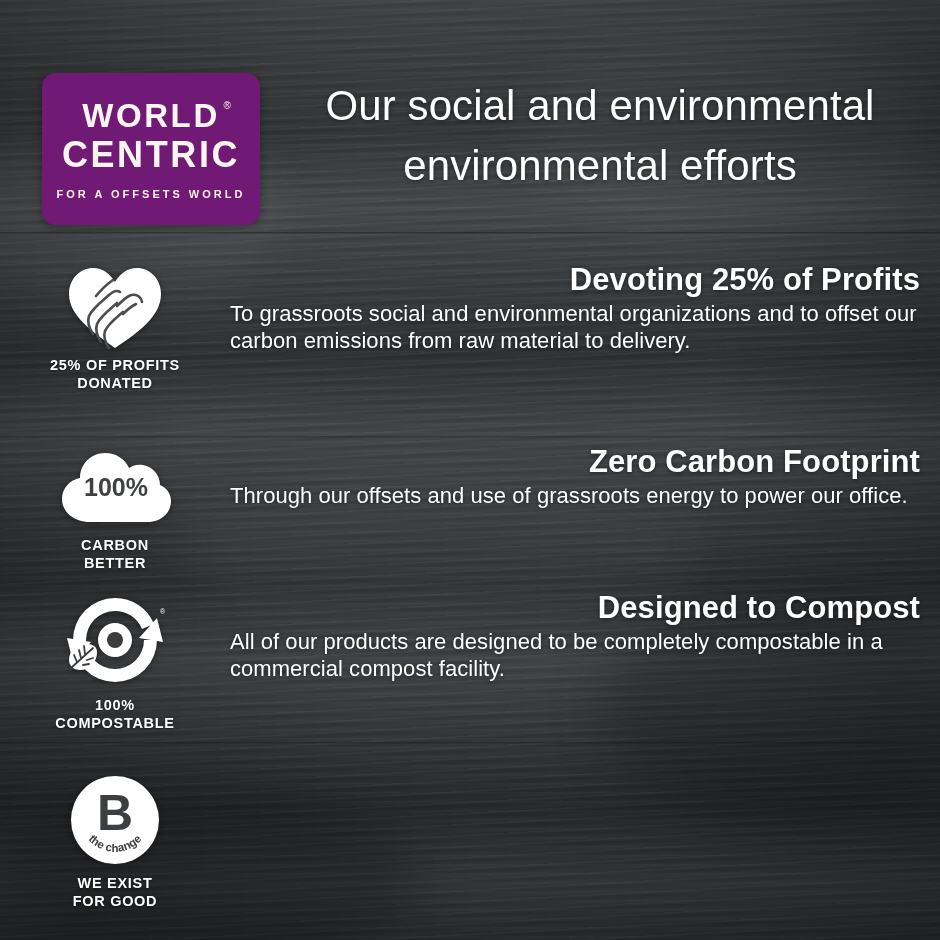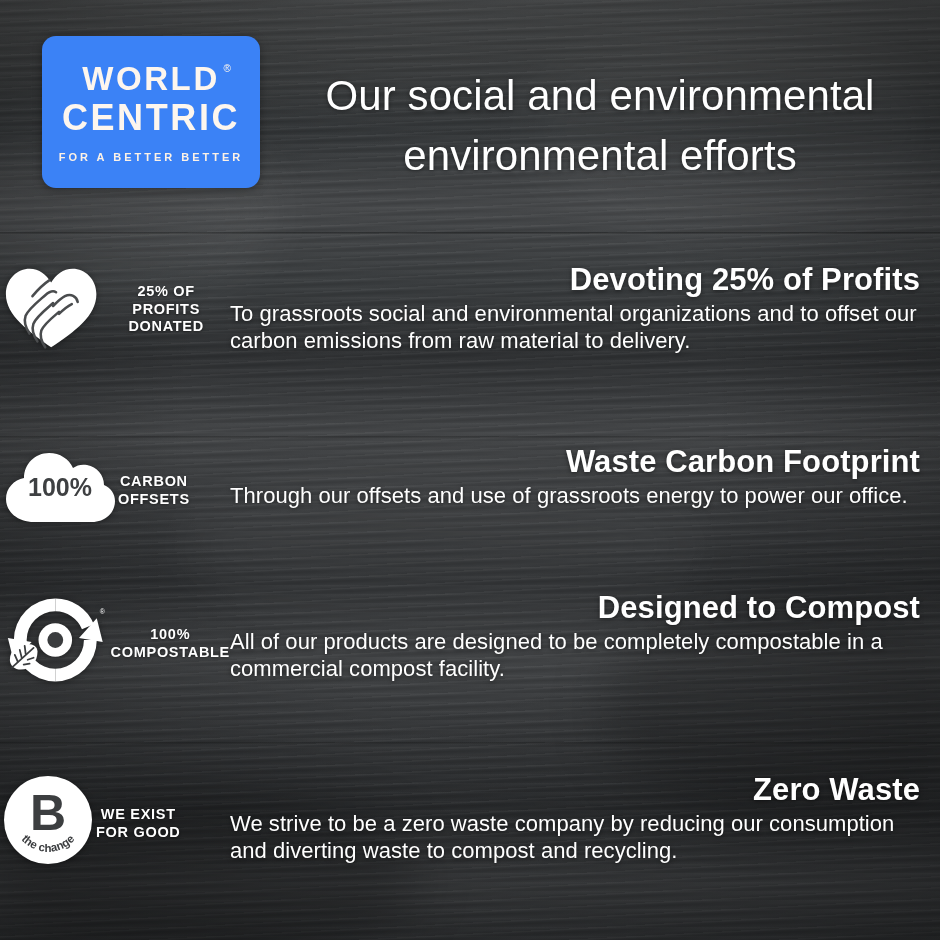--- a/index.html
+++ b/index.html
@@ -112,21 +112,21 @@
     color: #fdf2e6;
     font-size: 11px;
     font-weight: bold;
     letter-spacing: 3.0px;
     white-space: nowrap;
   }
 
   .headline {
     position: absolute;
     left: 275px;
-    top: 66px;
+    top: 76px;
     width: 650px;
     text-align: center;
     color: #ffffff;
     font-size: 42px;
     line-height: 1.42;
     letter-spacing: 0.1px;
     text-shadow: 0 1px 4px rgba(0,0,0,0.45);
   }
 
   
@@ -134,21 +134,21 @@
     position: absolute;
     left: 0;
     width: 940px;
     display: flex;
     align-items: flex-start;
   }
   .icon-col {
     width: 230px;
     flex: 0 0 230px;
     display: flex;
-    flex-direction: row;
+    flex-direction: column;
     align-items: center;
   }
   .icon-art {
     display: block;
     filter: drop-shadow(0 1px 3px rgba(0,0,0,0.4));
   }
   .icon-caption {
     margin-top: 7px;
     color: #ffffff;
     font-size: 14.5px;
@@ -191,26 +191,26 @@
   <div class="plank-line" style="top:232px;"></div>
   <div class="plank-line" style="top:436px; opacity:.45;"></div>
   <div class="plank-line" style="top:742px; opacity:.4;"></div>
   <div class="blotch" style="left:-60px; top:120px; width:340px; height:180px; background:rgba(255,255,255,0.05);"></div>
   <div class="blotch" style="left:520px; top:30px; width:420px; height:200px; background:rgba(255,255,255,0.035);"></div>
   <div class="blotch" style="left:180px; top:470px; width:520px; height:150px; background:rgba(255,255,255,0.035);"></div>
   <div class="blotch" style="left:600px; top:600px; width:380px; height:220px; background:rgba(0,0,0,0.18);"></div>
   <div class="blotch" style="left:0px; top:790px; width:420px; height:180px; background:rgba(0,0,0,0.20);"></div>
   <div class="vignette"></div>
 
-  <div class="logo-badge" id="logo-badge" style="background: #3b82f6;">
+  <div class="logo-badge" id="logo-badge" style="background: #701a75; margin-top: 37px;">
     <div class="logo-word">
       <span>WORLD</span><span class="reg">®</span>
     </div>
     <div class="logo-word second">CENTRIC</div>
-    <div class="logo-tagline">FOR A BETTER BETTER</div>
+    <div class="logo-tagline">FOR A OFFSETS WORLD</div>
   </div>
 
   <div class="headline">
     <div>Our social and environmental</div>
     <div>environmental efforts</div>
   </div>
 
   <div class="row" style="top:262px;">
     <div class="icon-col">
       <svg class="icon-art" width="104" height="88" viewBox="0 0 104 88">
@@ -233,24 +233,24 @@
     </div>
   </div>
 
   <div class="row" style="top:444px;">
     <div class="icon-col">
       <svg class="icon-art" width="118" height="86" viewBox="0 0 118 86">
         <path d="M34 78 C18 78 6 68 6 55 C6 44 14 36 24 34 C24 20 35 9 49 9 C60 9 69 15 73 24 C77 21 82 20 87 21 C97 23 104 31 104 41 C111 44 115 50 115 57 C115 69 105 78 92 78 Z" fill="#ffffff"></path>
         <text x="60" y="52" text-anchor="middle" font-family="Liberation Sans, sans-serif" font-size="25" font-weight="bold" fill="#3e4042">100%</text>
       </svg>
       <div class="icon-caption">CARBON
-OFFSETS</div>
+BETTER</div>
     </div>
     <div class="text-col">
-      <div class="item-title">Waste Carbon Footprint</div>
+      <div class="item-title">Zero Carbon Footprint</div>
       <div class="item-body">Through our offsets and use of grassroots energy to power our office.</div>
     </div>
   </div>
 
   <div class="row" style="top:590px;">
     <div class="icon-col">
       <svg class="icon-art" width="112" height="100" viewBox="0 0 112 100">
 
         <path d="M56 8 A42 42 0 0 0 14 50 L27 50 A29 29 0 0 1 56 21 Z" fill="#ffffff"></path>
         <path d="M56 8 A42 42 0 0 1 95 34 L83 39 A29 29 0 0 0 56 21 Z" fill="#ffffff"></path>
@@ -291,19 +291,15 @@
         <circle cx="48" cy="48" r="44" fill="#ffffff"></circle>
         <text x="48" y="58" text-anchor="middle" font-family="Liberation Sans, sans-serif" font-size="50" font-weight="bold" fill="#3c3e40">B</text>
         <path id="bcurve" d="M17 62 A36 36 0 0 0 79 62" fill="none"></path>
         <text font-family="Liberation Sans, sans-serif" font-size="11.5" font-weight="bold" fill="#3c3e40">
           <textPath href="#bcurve" startOffset="50%" text-anchor="middle">the change</textPath>
         </text>
       </svg>
       <div class="icon-caption">WE EXIST
 FOR GOOD</div>
     </div>
-    <div class="text-col">
-      <div class="item-title">Zero Waste</div>
-      <div class="item-body">We strive to be a zero waste company by reducing our consumption and diverting waste to compost and recycling.</div>
-    </div>
   </div>
 
 </div>
 
 </body></html>

